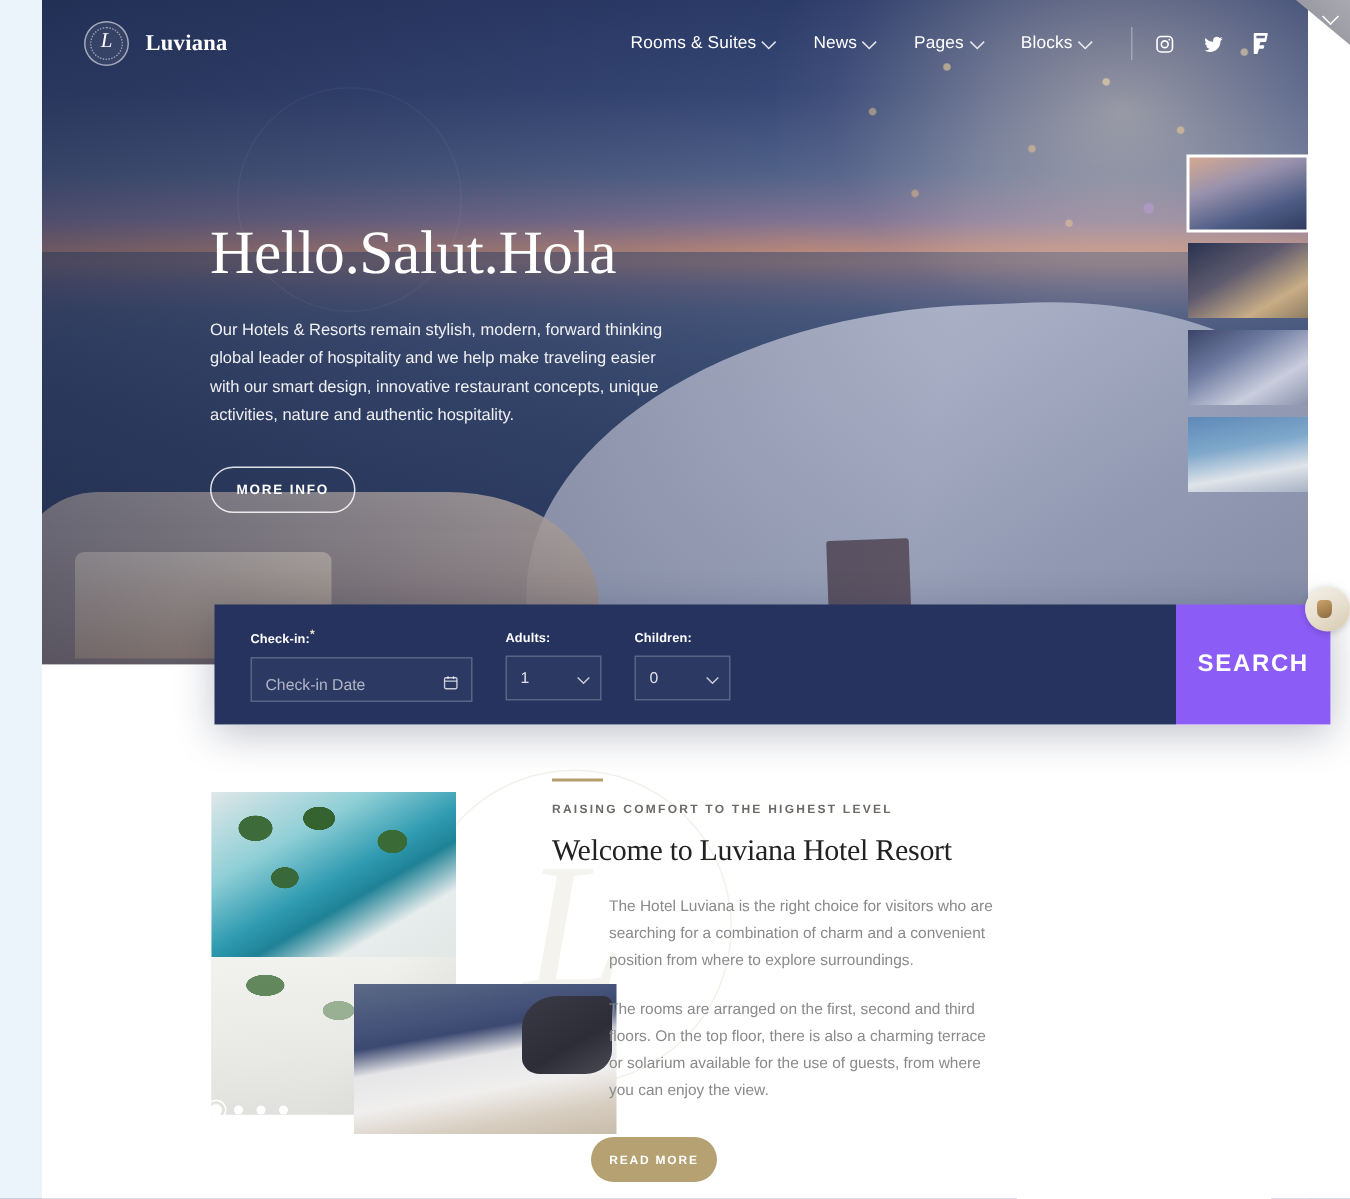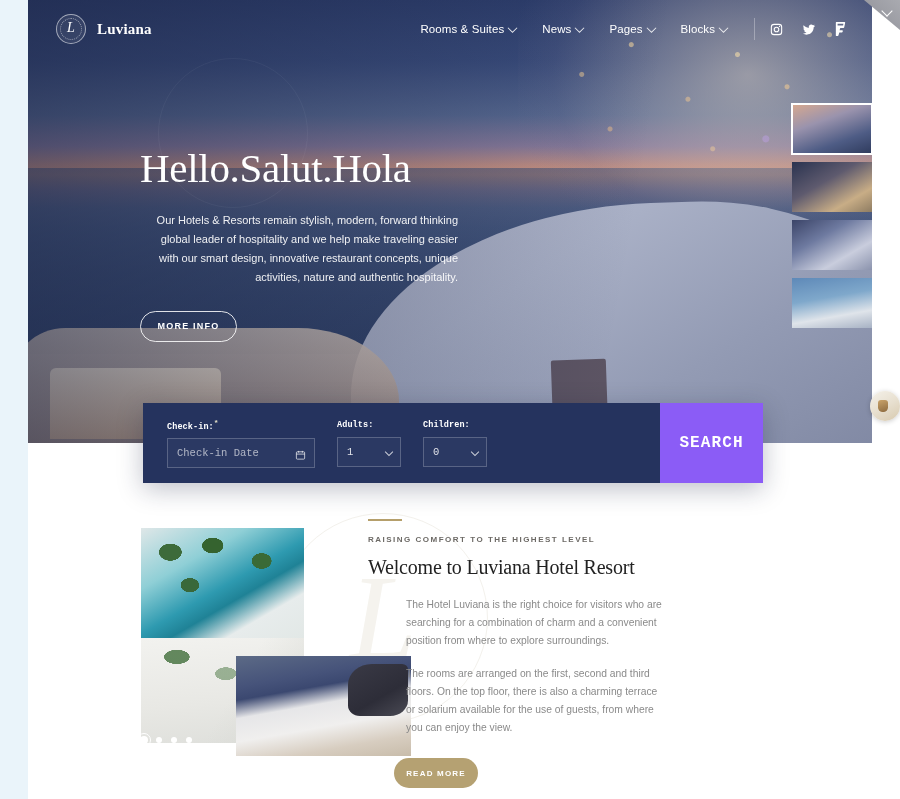--- a/index.html
+++ b/index.html
@@ -212,21 +212,20 @@
     color: #ffffff;
     letter-spacing: -.3px;
     line-height: 1.1;
   }
   .hero-text {
     margin-top: 20px;
     width: 318px;
     font-size: 11px;
     line-height: 1.72;
     color: rgba(255,255,255,.92);
-    text-align: right;
   }
   .btn-more {
     margin-top: 24px;
     display: inline-flex;
     align-items: center; justify-content: center;
     width: 97px; height: 31px;
     border: 1px solid rgba(255,255,255,.85);
     border-radius: 16px;
     color: #fff;
     font-size: 9px;
@@ -272,25 +271,24 @@
   .thumb.active { outline: 2px solid #ffffff; outline-offset: -1px; }
   .t1 { background: linear-gradient(160deg,#d8a98f 0%,#9a93ad 35%,#4e5c85 70%,#2e3a5c 100%); }
   .t2 { background: linear-gradient(150deg,#2a3350 0%,#5e5a6e 40%,#c8ad86 75%,#8e7c62 100%); }
   .t3 { background: linear-gradient(150deg,#3b4468 0%,#6e7aa0 35%,#c9cddd 70%,#8b93ad 100%); }
   .t4 { background: linear-gradient(170deg,#5e89b8 0%,#7fa8cb 40%,#dfe4ea 72%,#a7b2c4 100%); }
 
   
   .booking {
     position: absolute;
     left: 115px; top: 403px;
-    width: 620px; height: 80px;
+    width: 744px; height: 80px;
     display: flex;
     z-index: 25;
     box-shadow: 0 6px 26px rgba(20,28,60,.28);
-    font-family: Liberation Mono, monospace;
   }
   .booking-fields {
     flex: 1;
     background: #25335e;
     display: flex;
     align-items: center;
     padding: 0 0 0 24px;
     gap: 0;
   }
   .field { display: flex; flex-direction: column; justify-content: center; margin-right: 22px; }
@@ -300,22 +298,22 @@
     font-weight: 700;
     letter-spacing: .1px;
     margin-bottom: 7px;
   }
   .field-label sup { color: #e8e3c8; font-size: 8px; }
   .inp {
     position: relative;
     width: 148px; height: 30px;
     border: 1px solid rgba(255,255,255,.22);
     background: rgba(255,255,255,.03);
-    display: flex; align-items: center;
-    padding: 0 9px;
+    display: flex; 
+    padding: 12px 9px;
     cursor: text;
   }
   .inp .ph { font-size: 10.5px; color: rgba(255,255,255,.62); }
   .inp .cal {
     position: absolute; right: 8px; top: 50%; transform: translateY(-50%);
     width: 11px; height: 11px; color: rgba(255,255,255,.75);
   }
   .sel {
     position: relative;
     width: 64px; height: 30px;

